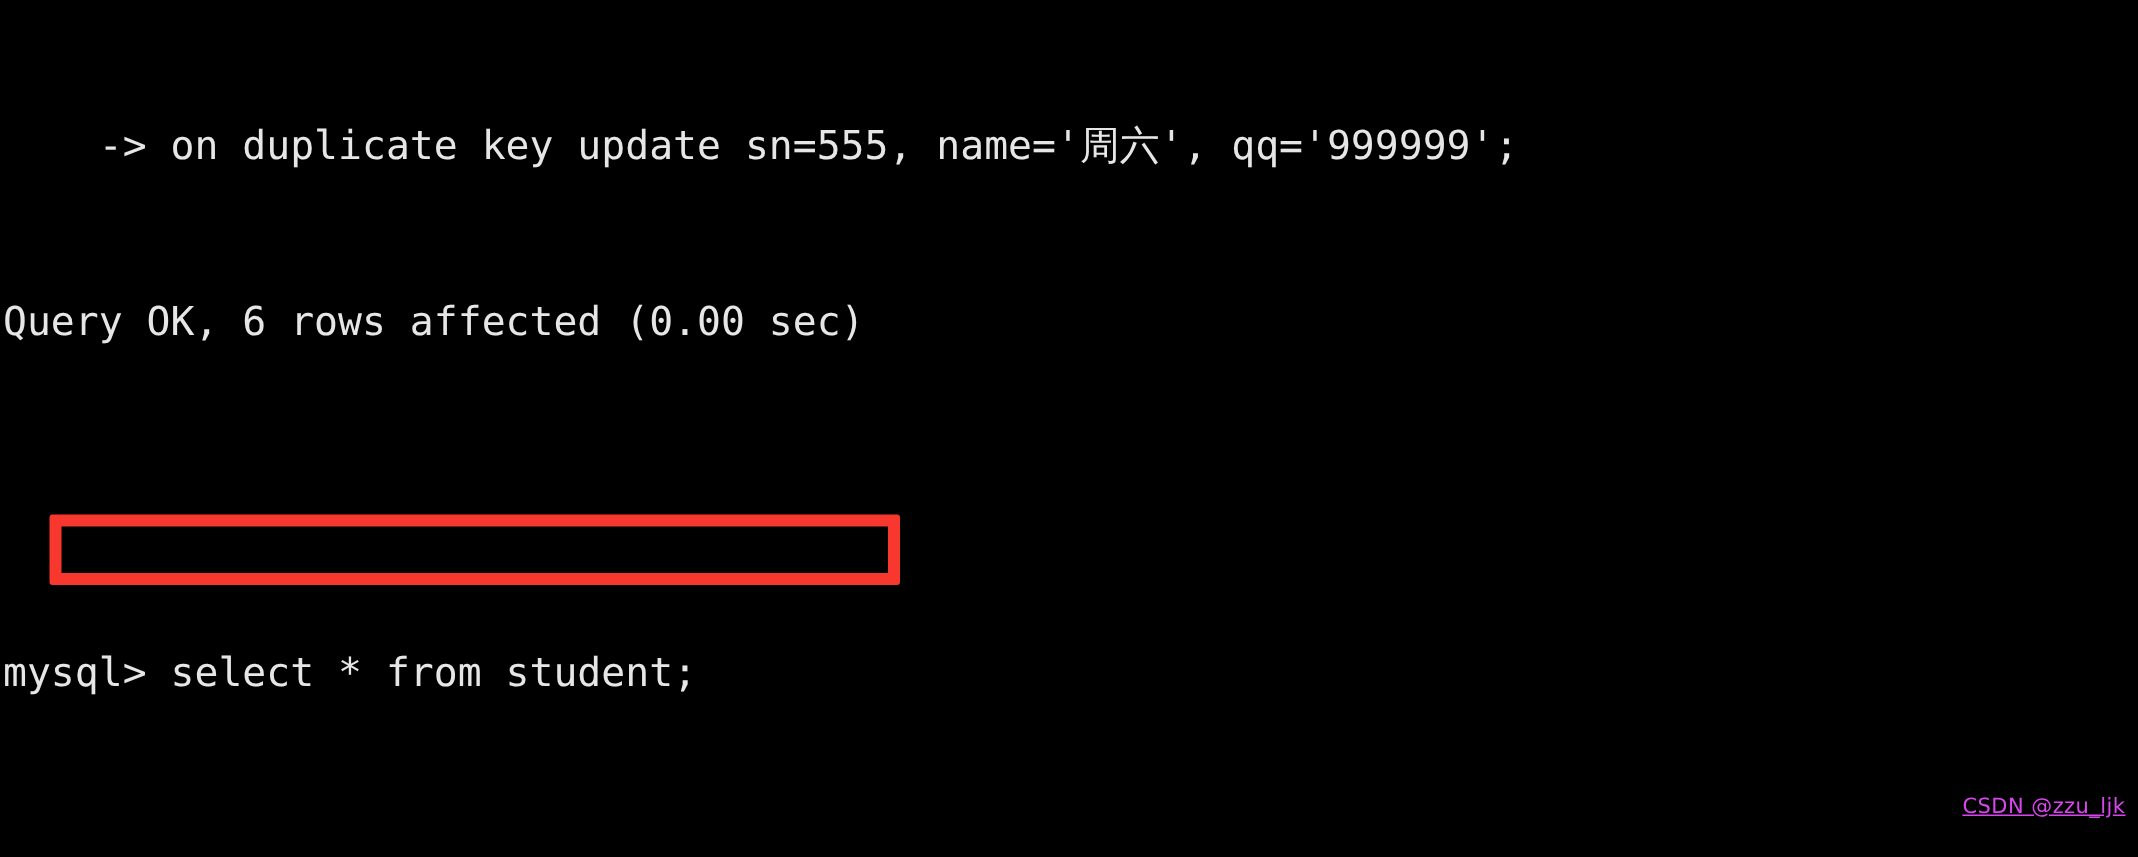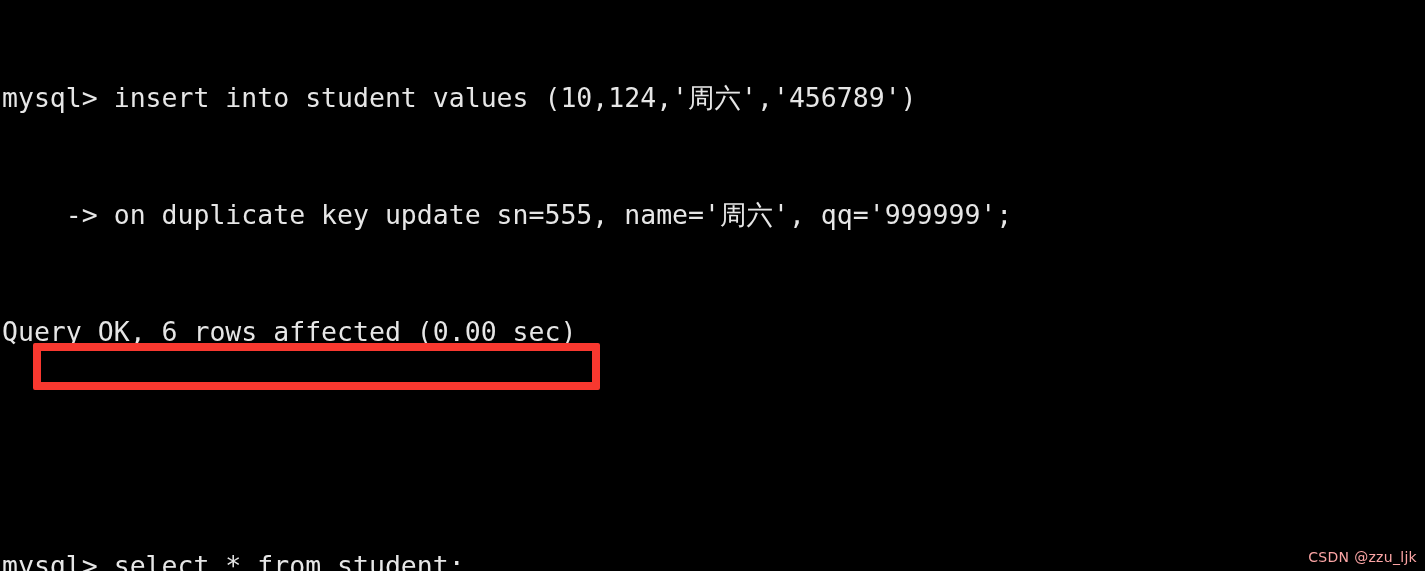--- a/index.html
+++ b/index.html
@@ -44,35 +44,35 @@
     height: 47px;
     border: 8px solid #f8382f;
     box-sizing: border-box;
     border-radius: 2px;
     pointer-events: none;
   }
 
   #watermark {
     position: absolute;
     right: 8px;
-    bottom: 6px;
-    color: #fca5a5;
+    bottom: 25px;
+    color: #d946ef;
     font-size: 14px;
     font-family: "DejaVu Sans", "Liberation Sans", sans-serif;
     letter-spacing: 0.3px;
     white-space: pre;
+    text-decoration: underline;
   }
 </style>
 </head>
 <body>
 
 <div id="screen">
 
   <div id="terminal">
-    <span class="tline">mysql&gt; insert into student values (10,124,'周六','456789')</span>
     <span class="tline">    -&gt; on duplicate key update sn=555, name='周六', qq='999999';</span>
     <span class="tline">Query OK, 6 rows affected (0.00 sec)</span>
     <span class="tline blank"></span>
     <span class="tline">mysql&gt; select * from student;</span>
     
     
     
     
     
     

